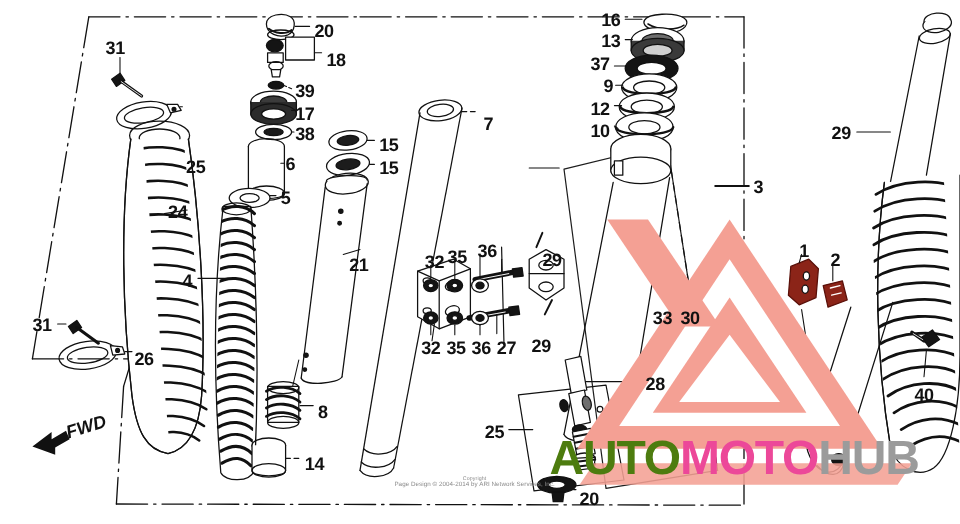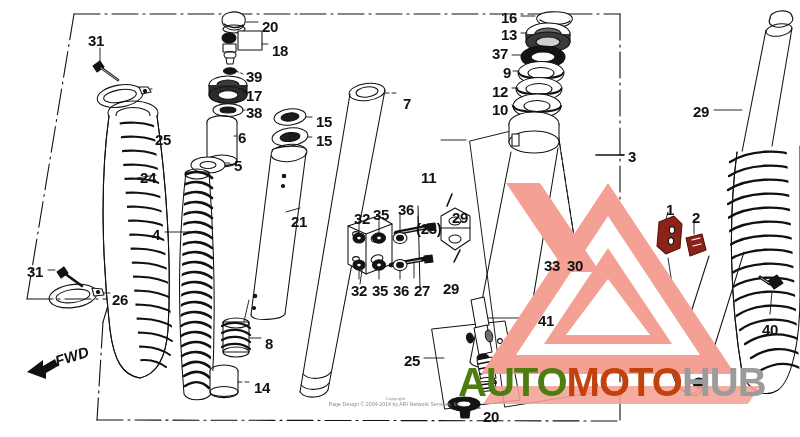--- a/index.html
+++ b/index.html
@@ -52,21 +52,21 @@
   #watermark{
     position:absolute;left:0;top:0;width:800px;height:437px;
     pointer-events:none;
   }
   #wm-wordmark{
     position:absolute;left:458px;top:362px;
     font-size:40px;font-weight:700;letter-spacing:-1px;
     white-space:nowrap;line-height:1;
   }
   #wm-wordmark .w1{color:#4d7c0f;}
-  #wm-wordmark .w2{color:#c2410c;}
+  #wm-wordmark .w2{color:#ec4899;}
   #wm-wordmark .w3{color:#9b9b9b;}
 </style>
 </head>
 <body>
 
 <div id="diagram">
 
   <svg class="layer ink" id="artboard" viewBox="0 0 800 437" xmlns="http://www.w3.org/2000/svg">
     <defs>
 
@@ -616,31 +616,27 @@
       <div class="lbl sz-lg" style="left: 373px; top: 207px;">35</div>
       <div class="lbl sz-lg" style="left: 398px; top: 202px;">36</div>
       <div class="lbl sz-lg" style="left: 452px; top: 210px;">29</div>
       <div class="lbl sz-lg" style="left: 351px; top: 283px;">32</div>
       <div class="lbl sz-lg" style="left: 372px; top: 283px;">35</div>
       <div class="lbl sz-lg" style="left: 393px; top: 283px;">36</div>
       <div class="lbl sz-lg" style="left: 414px; top: 283px;">27</div>
       <div class="lbl sz-lg" style="left: 443px; top: 281px;">29</div>
       <div class="lbl sz-lg" style="left: 544px; top: 258px;">33</div>
       <div class="lbl sz-lg" style="left: 567px; top: 258px;">30</div>
-      <div class="lbl sz-lg" style="left: 538px; top: 313px;">41</div>
+      <div class="lbl sz-lg" style="left: 538px; top: 313px;">28</div>
       <div class="lbl sz-lg" style="left: 404px; top: 353px;">25</div>
       <div class="lbl sz-lg" style="left: 483px; top: 409px;">20</div>
       <div class="lbl sz-lg" style="left: 666px; top: 202px;">1</div>
       <div class="lbl sz-lg" style="left: 692px; top: 210px;">2</div>
       <div class="lbl sz-lg" style="left: 762px; top: 322px;">40</div>
     </div>
 
-  <div class="lbl two-line sz-lg" id="callout-11" style="left: 416px; top: 134px;">
-    <div>11</div>
-    <div>(23)</div>
-  </div>
 
   <div id="copyright">
     <div class="cr-top">Copyright</div>
     <div class="cr-main">Page Design © 2004-2014 by ARI Network Services, Inc.</div>
   </div>
 
 </div>
 
 </body></html>

